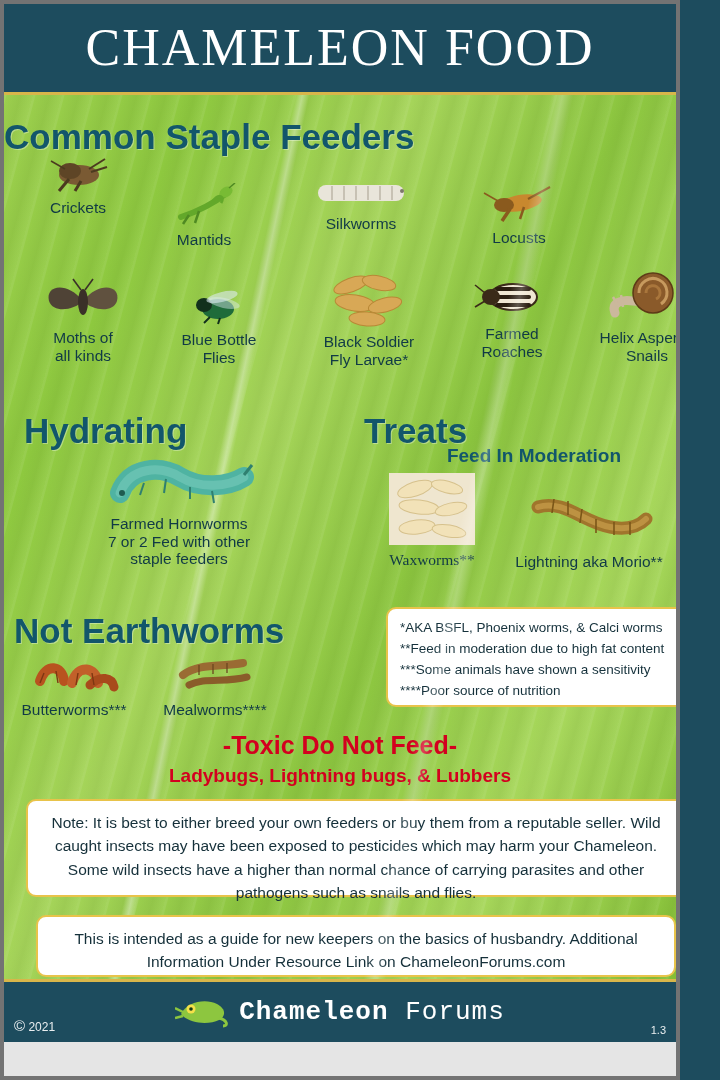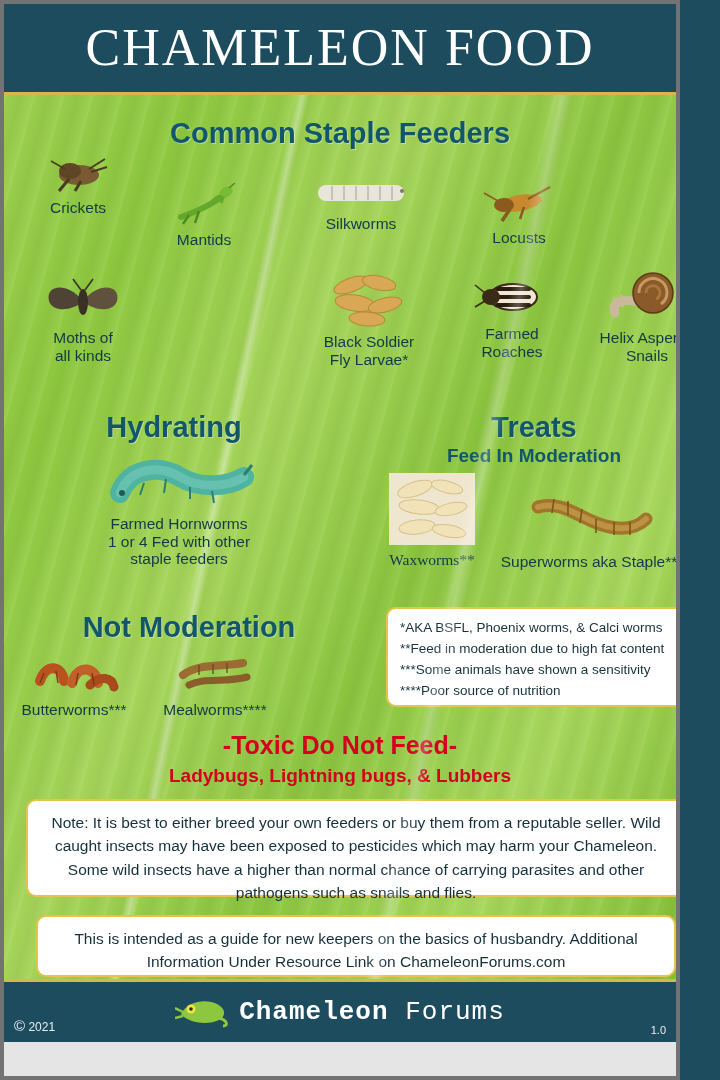--- a/index.html
+++ b/index.html
@@ -73,23 +73,23 @@
     top: -10%;
     left: 66%;
     width: 22px;
     height: 130%;
     background: linear-gradient(90deg, rgba(255,255,255,0.0), rgba(255,255,255,0.25), rgba(255,255,255,0.0));
     transform: rotate(12deg);
     pointer-events: none;
   }
 
   .section-title {
-    text-align: center;
+    text-align: left;
     color: #12566b;
-    font-size: 29px;
+    font-size: 35px;
     font-weight: bold;
     text-shadow: 1px 1px 0 rgba(255,255,255,0.35);
   }
   .section-sub {
     text-align: center;
     color: #12566b;
     font-size: 19px;
     font-weight: bold;
   }
   .item {
@@ -262,20 +262,34 @@
           <path d="M44 26 C60 6, 82 10, 78 26 C74 38, 54 36, 44 26 Z" fill="#60513f"></path>
           <ellipse cx="44" cy="27" rx="5" ry="13" fill="#3a3028"></ellipse>
           <path d="M42 15 L34 4" stroke="#3a3028" stroke-width="1.6" fill="none"></path>
           <path d="M46 15 L54 4" stroke="#3a3028" stroke-width="1.6" fill="none"></path>
         </svg>
       </span>
       <span class="cap">Moths of
 all kinds</span>
     </div>
 
+    <div class="item" style="left:155px; top:192px; width:120px;">
+      <span class="bug">
+        <svg width="70" height="38" viewBox="0 0 70 38">
+          <ellipse cx="34" cy="22" rx="16" ry="10" fill="#1f6b3a"></ellipse>
+          <ellipse cx="20" cy="18" rx="8" ry="7" fill="#12301c"></ellipse>
+          <ellipse cx="38" cy="10" rx="16" ry="5" fill="rgba(220,235,240,0.6)" transform="rotate(-14 38 10)"></ellipse>
+          <ellipse cx="40" cy="16" rx="16" ry="5" fill="rgba(220,235,240,0.45)" transform="rotate(12 40 16)"></ellipse>
+          <path d="M26 30 L20 36" stroke="#12301c" stroke-width="2" fill="none"></path>
+          <path d="M36 31 L34 37" stroke="#12301c" stroke-width="2" fill="none"></path>
+        </svg>
+      </span>
+      <span class="cap">Blue Bottle
+Flies</span>
+    </div>
 
     <div class="item" style="left:300px; top:172px; width:130px;">
       <span class="bug">
         <svg width="96" height="60" viewBox="0 0 96 60">
           <g fill="#d8a856" stroke="#b98836" stroke-width="1">
             <ellipse cx="30" cy="18" rx="18" ry="7" transform="rotate(-20 30 18)"></ellipse>
             <ellipse cx="58" cy="16" rx="17" ry="7" transform="rotate(12 58 16)"></ellipse>
             <ellipse cx="34" cy="36" rx="20" ry="8" transform="rotate(8 34 36)"></ellipse>
             <ellipse cx="64" cy="38" rx="17" ry="7" transform="rotate(-14 64 38)"></ellipse>
             <ellipse cx="46" cy="52" rx="18" ry="7" transform="rotate(4 46 52)"></ellipse>
@@ -332,21 +346,21 @@
             <line x1="40" y1="26" x2="36" y2="38"></line>
             <line x1="62" y1="22" x2="60" y2="36"></line>
             <line x1="86" y1="30" x2="86" y2="42"></line>
             <line x1="108" y1="34" x2="110" y2="46"></line>
           </g>
           <path d="M140 18 L148 8" stroke="#2f7f70" stroke-width="3" fill="none"></path>
           <circle cx="18" cy="36" r="3" fill="#1e5c50"></circle>
         </svg>
       </span>
       <span class="cap">Farmed Hornworms
-1 or 4 Fed with other
+7 or 2 Fed with other
 staple feeders</span>
     </div>
 
     <div class="section-title" style="position:absolute; top:316px; left:360px; width:340px;">Treats</div>
     <div class="section-sub" style="position:absolute; top:350px; left:360px; width:340px;">Feed In Moderation</div>
 
     <div class="item" style="left:348px; top:378px; width:160px;font-family:Liberation Serif, serif;">
       <span class="bug">
         <svg width="86" height="72" viewBox="0 0 86 72">
           <rect x="0" y="0" width="86" height="72" fill="#efe6cf"></rect>
@@ -371,24 +385,24 @@
           <g stroke="#7a5618" stroke-width="1.6">
             <line x1="30" y1="6" x2="28" y2="20"></line>
             <line x1="44" y1="8" x2="44" y2="22"></line>
             <line x1="58" y1="16" x2="56" y2="30"></line>
             <line x1="72" y1="26" x2="72" y2="40"></line>
             <line x1="90" y1="29" x2="90" y2="42"></line>
             <line x1="106" y1="29" x2="106" y2="42"></line>
           </g>
         </svg>
       </span>
-      <span class="cap">Superworms aka Staple**</span>
-    </div>
-
-    <div class="section-title" style="position:absolute; top:516px; left:10px; width:350px;">Not Moderation</div>
+      <span class="cap">Lightning aka Morio**</span>
+    </div>
+
+    <div class="section-title" style="position:absolute; top:516px; left:10px; width:350px;">Not Earthworms</div>
 
     <div class="item" style="left:6px; top:556px; width:128px;">
       <span class="bug">
         <svg width="92" height="44" viewBox="0 0 92 44">
           <path d="M12 30 C18 12, 34 14, 36 30" stroke="#b8531f" stroke-width="10" fill="none" stroke-linecap="round"></path>
           <path d="M44 32 C50 12, 68 16, 70 32" stroke="#c2602a" stroke-width="10" fill="none" stroke-linecap="round"></path>
           <path d="M62 34 C72 24, 84 26, 86 36" stroke="#a84a1c" stroke-width="9" fill="none" stroke-linecap="round"></path>
           <g stroke="#7d3612" stroke-width="1.4">
             <line x1="16" y1="22" x2="12" y2="32"></line>
             <line x1="28" y1="20" x2="30" y2="32"></line>
@@ -448,16 +462,16 @@
       </svg>
     </span>
     <span class="footer-brand">
       <span class="bold">Chameleon</span>
       <span>Forums</span>
     </span>
     <span class="copy">
       <span class="c">©</span>
       <span>2021</span>
     </span>
-    <span class="version">1.0</span>
+    <span class="version">1.3</span>
   </div>
 
 </div>
 
 </body></html>

